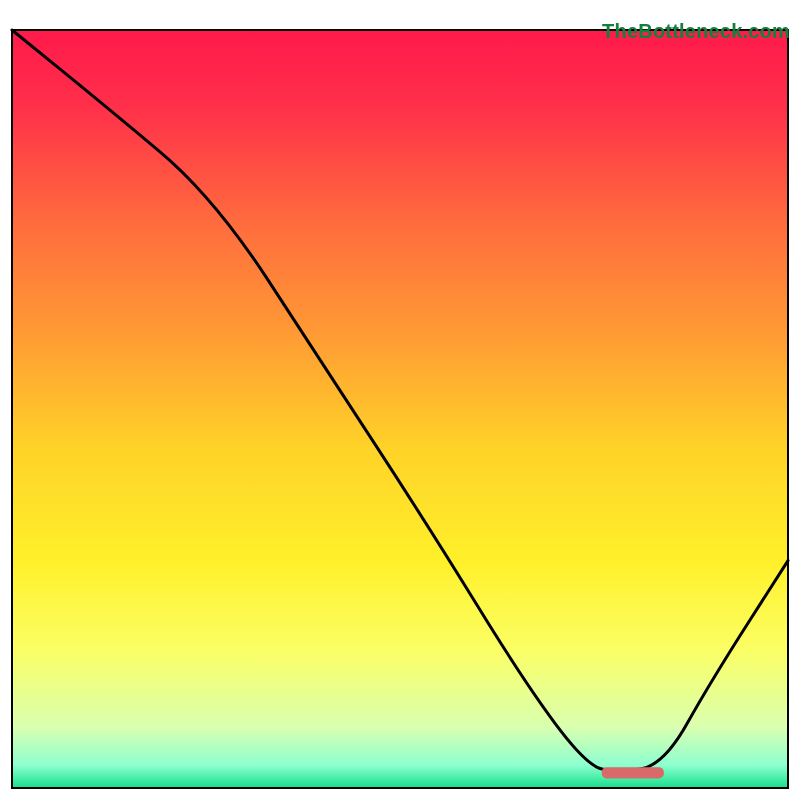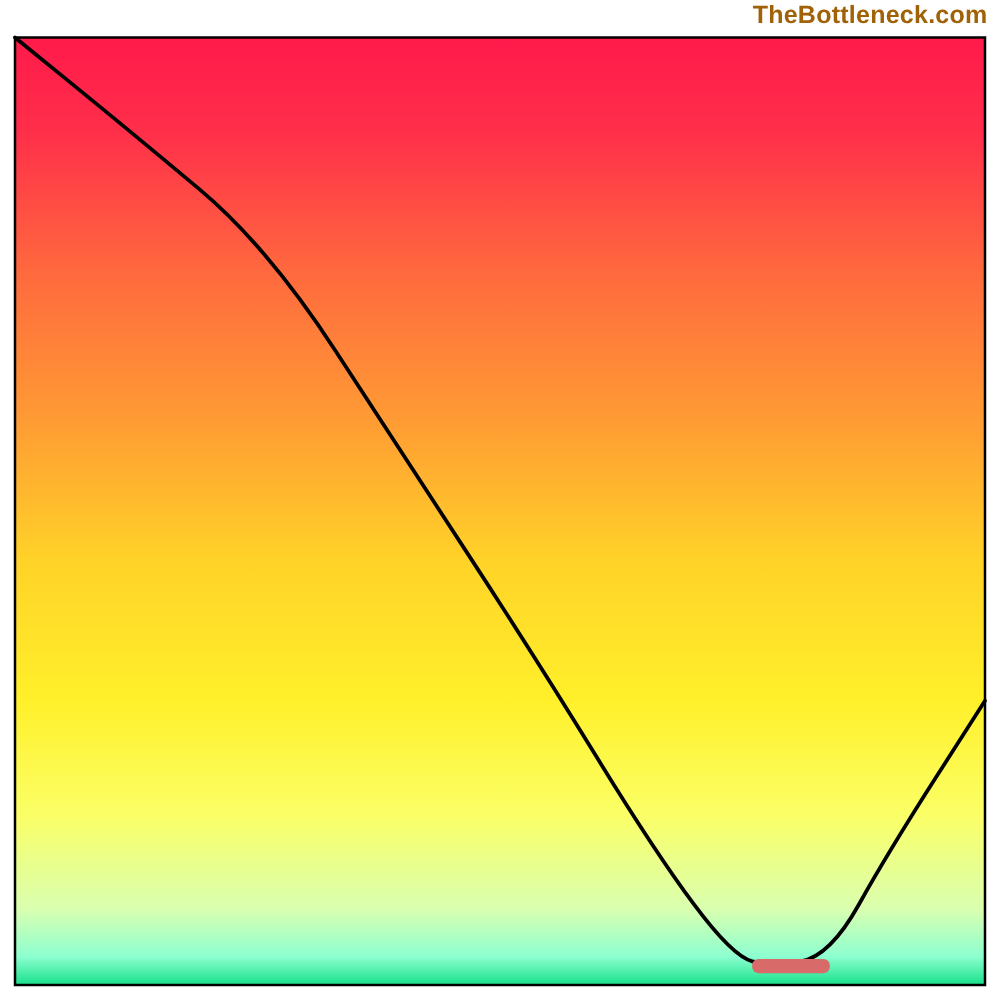--- a/index.html
+++ b/index.html
@@ -11,25 +11,25 @@
     background: #ffffff;
     font-family: Arial, Helvetica, sans-serif;
   }
   .container {
     position: relative;
     width: 800px;
     height: 800px;
   }
   .watermark {
     position: absolute;
-    top: 1px;
+    top: 20px;
     right: 10px;
     font-size: 20px;
     font-weight: 600;
-    color: #a16207;
+    color: #15803d;
     letter-spacing: 0.2px;
     z-index: 10;
   }
   svg.chart {
     position: absolute;
     left: 0;
     top: 0;
     width: 800px;
     height: 800px;
     display: block;

